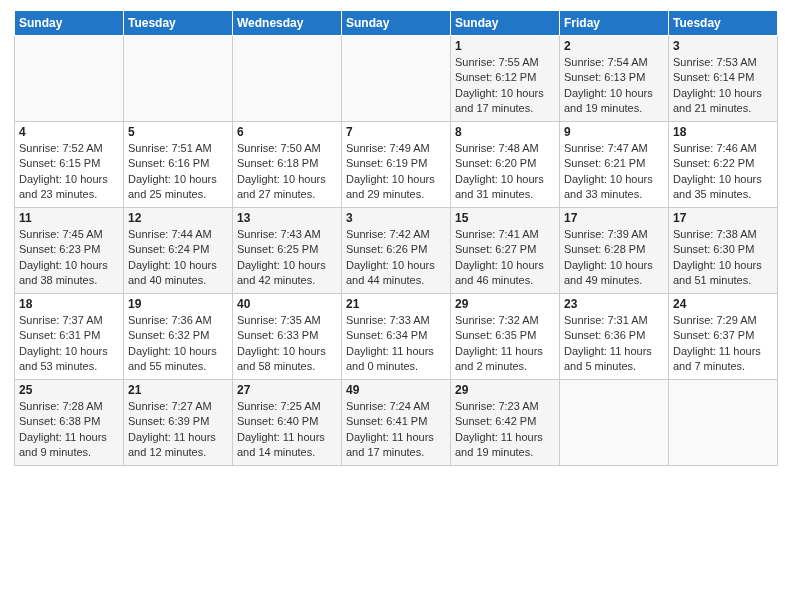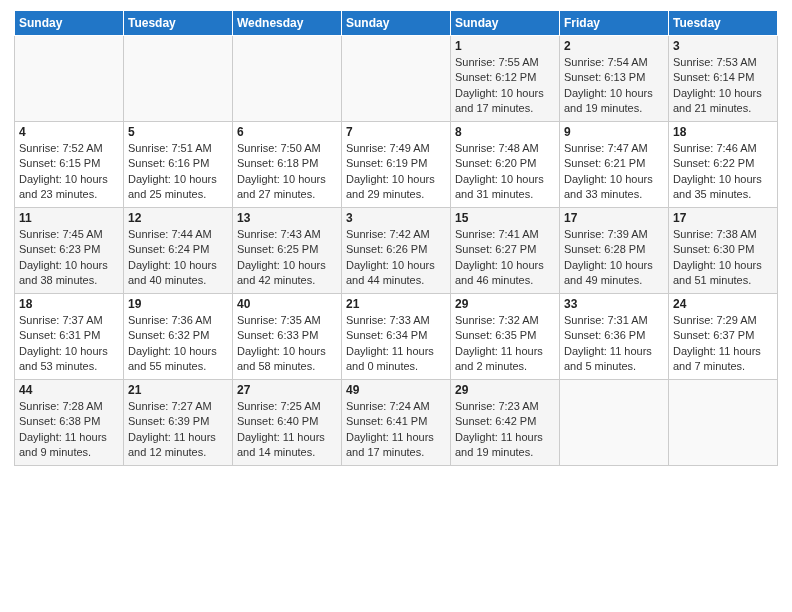--- a/index.html
+++ b/index.html
@@ -208,31 +208,31 @@
           </td>
           <td>
             <span class="day-num">21</span>
             <div class="day-info">Sunrise: 7:33 AM<br>Sunset: 6:34 PM<br>Daylight: 11 hours and 0 minutes.</div>
           </td>
           <td>
             <span class="day-num">29</span>
             <div class="day-info">Sunrise: 7:32 AM<br>Sunset: 6:35 PM<br>Daylight: 11 hours and 2 minutes.</div>
           </td>
           <td>
-            <span class="day-num">33</span>
+            <span class="day-num">23</span>
             <div class="day-info">Sunrise: 7:31 AM<br>Sunset: 6:36 PM<br>Daylight: 11 hours and 5 minutes.</div>
           </td>
           <td>
             <span class="day-num">24</span>
             <div class="day-info">Sunrise: 7:29 AM<br>Sunset: 6:37 PM<br>Daylight: 11 hours and 7 minutes.</div>
           </td>
         </tr>
         <tr>
           <td>
-            <span class="day-num">44</span>
+            <span class="day-num">25</span>
             <div class="day-info">Sunrise: 7:28 AM<br>Sunset: 6:38 PM<br>Daylight: 11 hours and 9 minutes.</div>
           </td>
           <td>
             <span class="day-num">21</span>
             <div class="day-info">Sunrise: 7:27 AM<br>Sunset: 6:39 PM<br>Daylight: 11 hours and 12 minutes.</div>
           </td>
           <td>
             <span class="day-num">27</span>
             <div class="day-info">Sunrise: 7:25 AM<br>Sunset: 6:40 PM<br>Daylight: 11 hours and 14 minutes.</div>
           </td>

